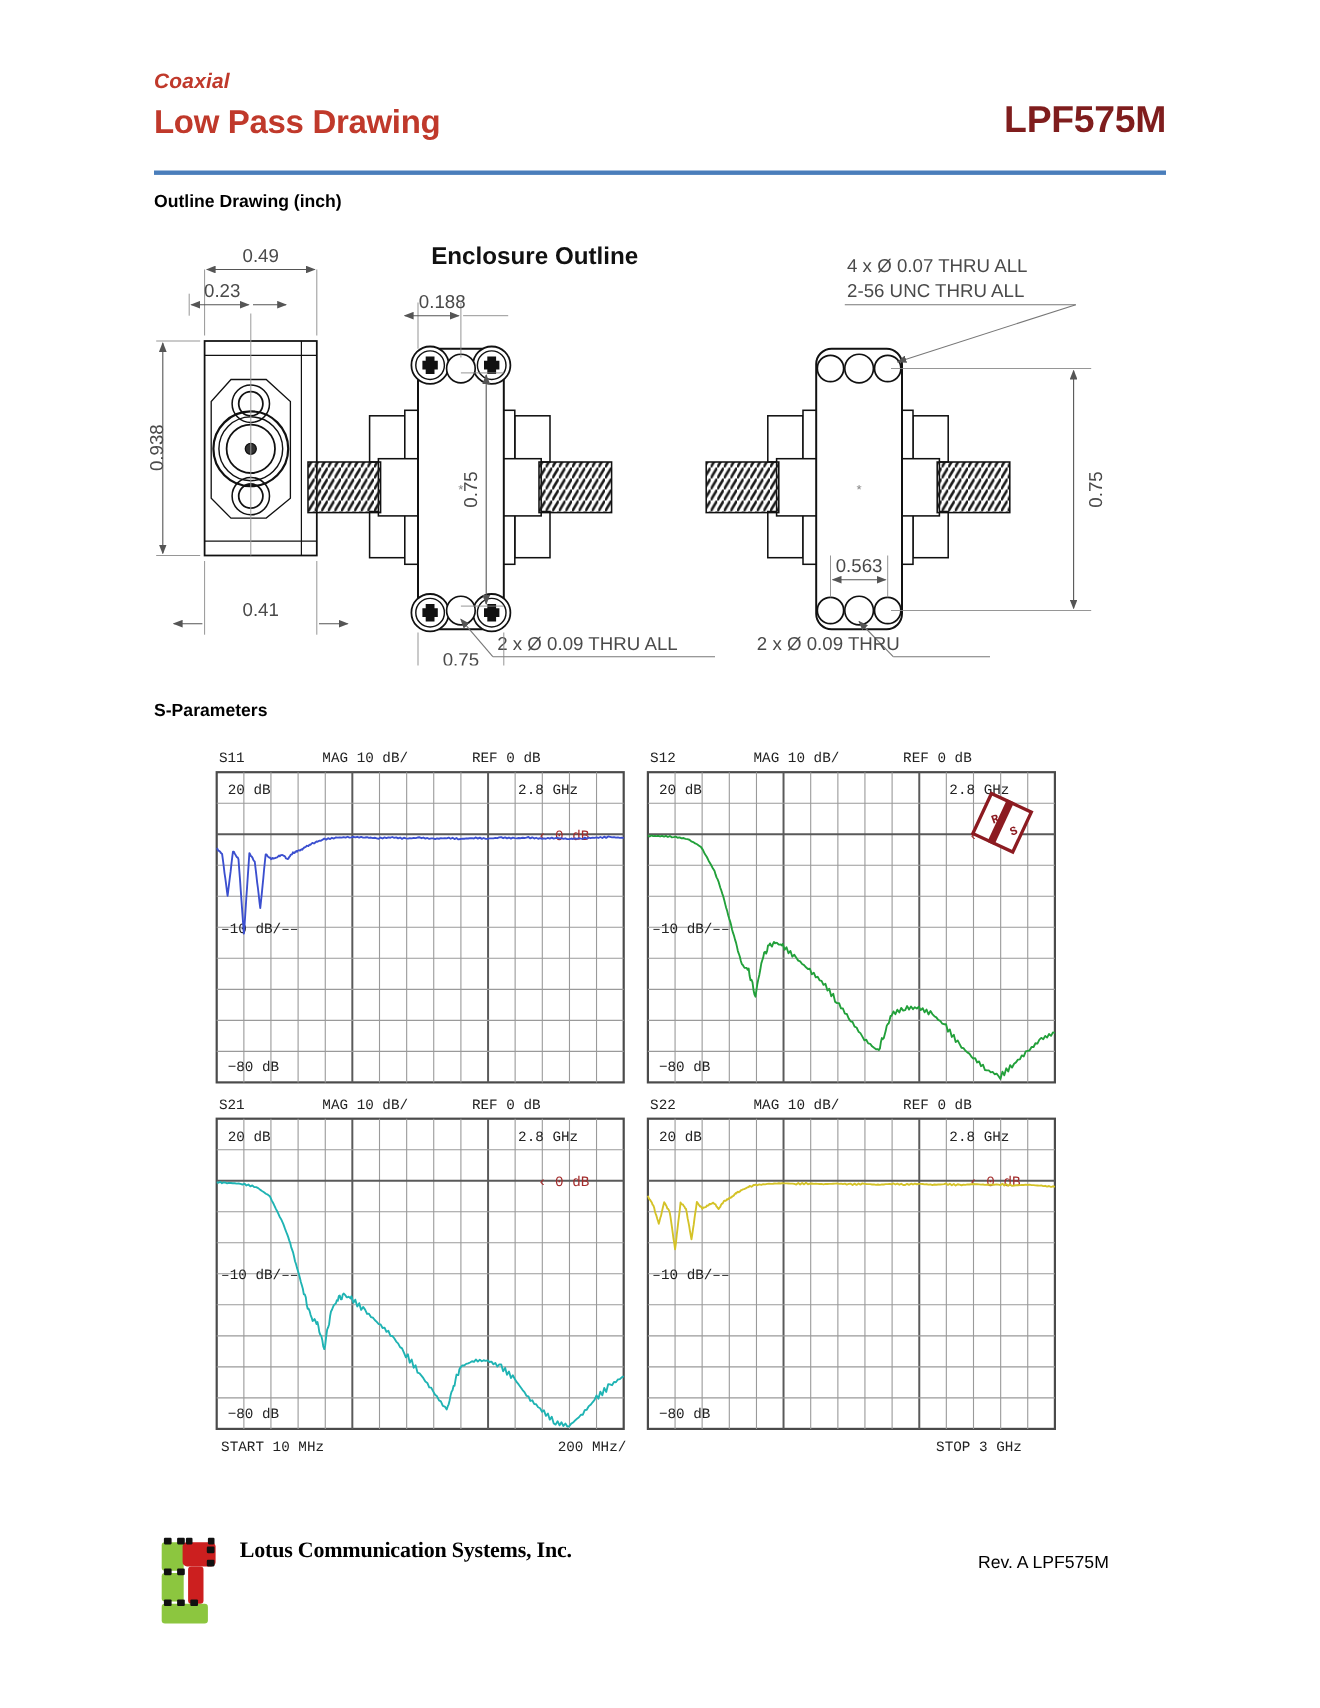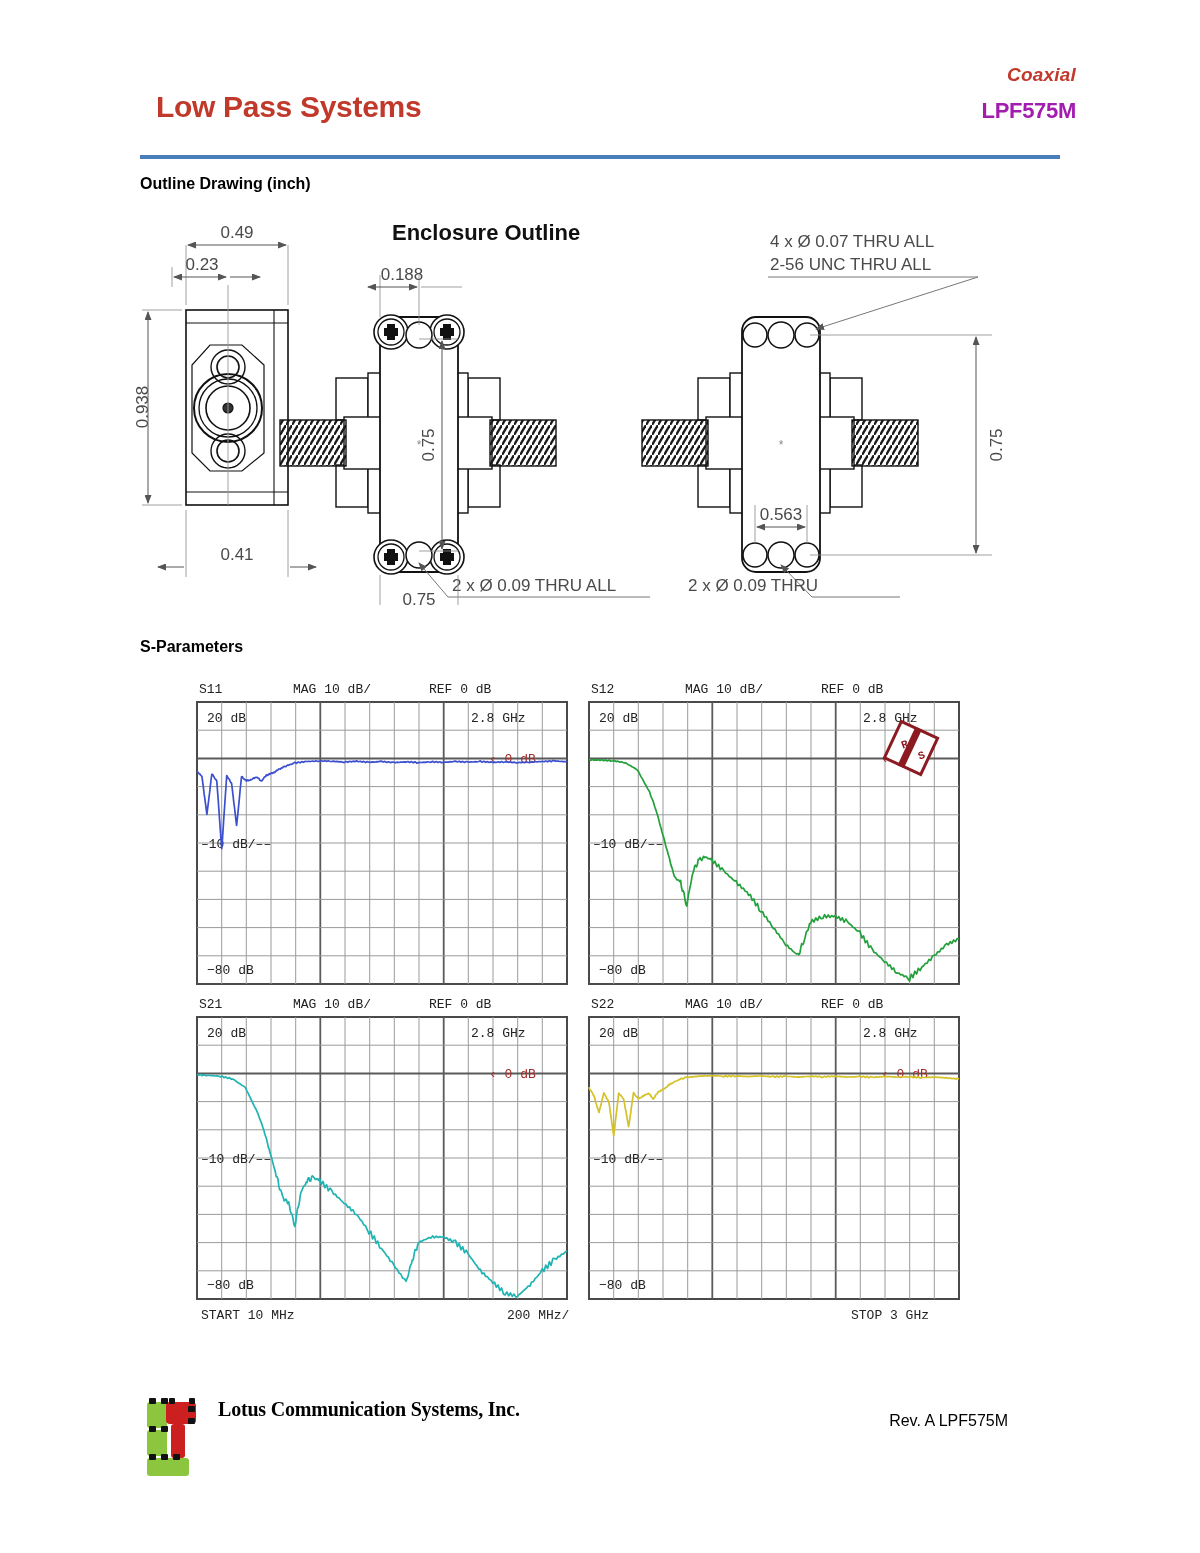--- a/index.html
+++ b/index.html
@@ -8,28 +8,28 @@
     width:1200px; height:1553px;
     background:#ffffff;
     font-family:"Liberation Sans", sans-serif;
     color:#000;
     position:relative;
     overflow:hidden;
   }
   .page { position:absolute; inset:0; }
 
   
-  .hdr { position:absolute; left:156px; top:64px; width:920px;text-align:right; }
+  .hdr { position:absolute; left:140px; top:64px; width:920px; }
   .hdr-kicker {
     font-size:19px; font-style:italic; font-weight:bold;
     color:#c0392b; letter-spacing:.2px;
   }
   .hdr-row { display:flex; align-items:flex-end; justify-content:space-between; margin-top:4px; }
   .hdr-title { font-size:30px; font-weight:bold; color:#c0392b; letter-spacing:-.3px; }
-  .hdr-part  { font-size:22px; font-weight:bold; color:#a21caf; letter-spacing:-.3px; }
+  .hdr-part  { font-size:34px; font-weight:bold; color:#7f1d1d; letter-spacing:-.3px; }
   .hdr-rule {
     position:absolute; left:140px; top:155px; width:920px; height:4px;
     background:#4a7ebb;
   }
 
   
   .sec-title {
     position:absolute; font-size:16px; font-weight:bold; color:#000;text-align:right;
   }
   #sec-outline { left:140px; top:175px; }
@@ -63,21 +63,21 @@
   .foot-link { color:#1a3fbf; text-decoration:underline; }
 </style>
 </head>
 <body>
 
 <div class="page">
 
   <div class="hdr">
     <div class="hdr-kicker">Coaxial</div>
     <div class="hdr-row">
-      <div class="hdr-title">Low Pass Systems</div>
+      <div class="hdr-title">Low Pass Drawing</div>
       <div class="hdr-part">LPF575M</div>
     </div>
   </div>
   <div class="hdr-rule"></div>
 
   <div class="sec-title" id="sec-outline">Outline Drawing (inch)</div>
 
   <div class="drawing">
   <svg width="950" height="400" viewBox="0 0 950 400" xmlns="http://www.w3.org/2000/svg">
     <defs>

